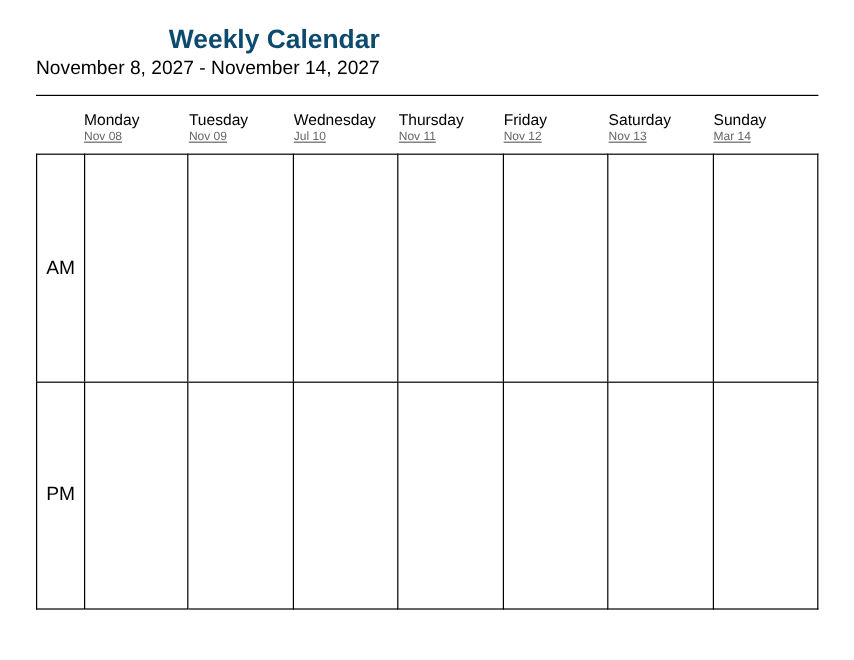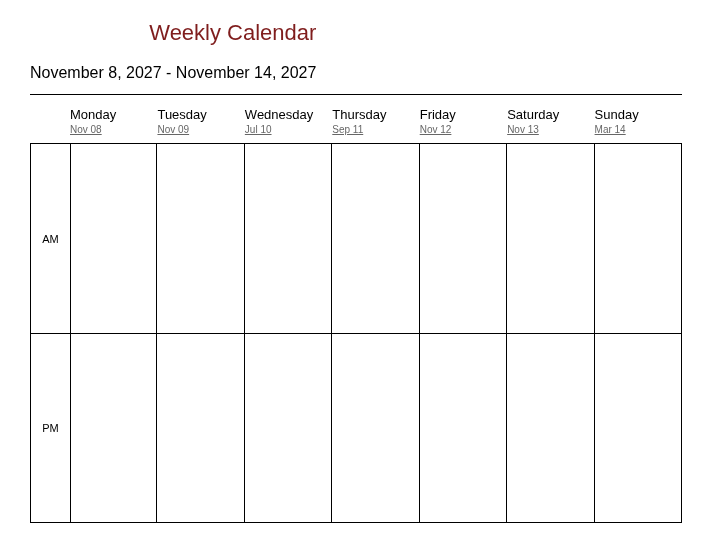--- a/index.html
+++ b/index.html
@@ -50,23 +50,23 @@
       font-weight: normal;
       font-style: italic;
     }
     
     .title-area {
       text-align: right;
     }
     
     .title {
       font-size: 22px;
-      font-weight: normal;
-      color: #7f1d1d;
-      margin-bottom: 18px;
+      font-weight: bold;
+      color: #0c4a6e;
+      margin-bottom: 3px;
     }
     
     .date-range {
       font-size: 16px;
       font-weight: normal;
       color: #000;
     }
     
     .divider {
       border: none;
@@ -99,21 +99,21 @@
     }
     
     .corner-cell {
       border-bottom: none;
     }
     
     .period-label {
       display: flex;
       align-items: center;
       justify-content: center;
-      font-size: 11px;
+      font-size: 16px;
       color: #000;
       border: 1px solid #000;
       border-right: none;
     }
     
     .period-label-am {
       border-bottom: none;
     }
     
     .cell {
@@ -152,21 +152,21 @@
   <div class="day-header">
     <div class="day-name">Tuesday</div>
     <div class="day-date">Nov 09</div>
   </div>
   <div class="day-header">
     <div class="day-name">Wednesday</div>
     <div class="day-date">Jul 10</div>
   </div>
   <div class="day-header">
     <div class="day-name">Thursday</div>
-    <div class="day-date">Sep 11</div>
+    <div class="day-date">Nov 11</div>
   </div>
   <div class="day-header">
     <div class="day-name">Friday</div>
     <div class="day-date">Nov 12</div>
   </div>
   <div class="day-header">
     <div class="day-name">Saturday</div>
     <div class="day-date">Nov 13</div>
   </div>
   <div class="day-header">

